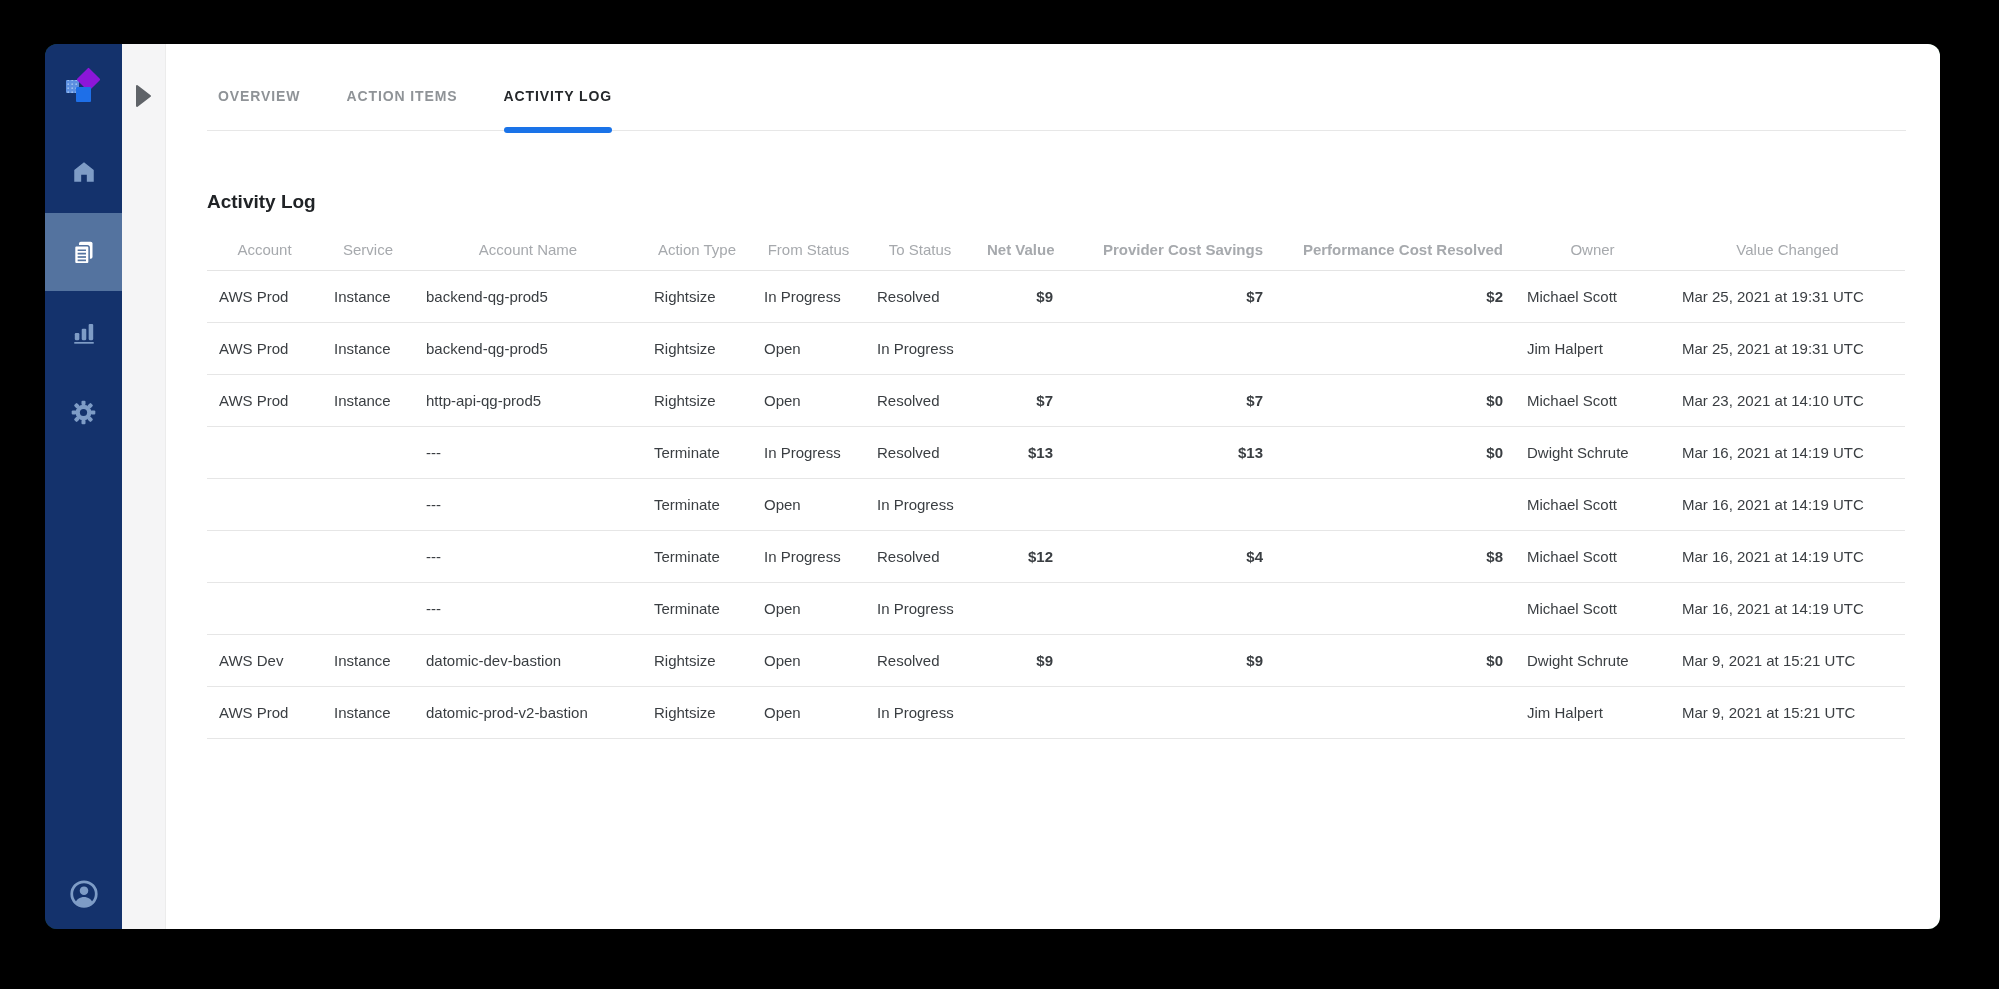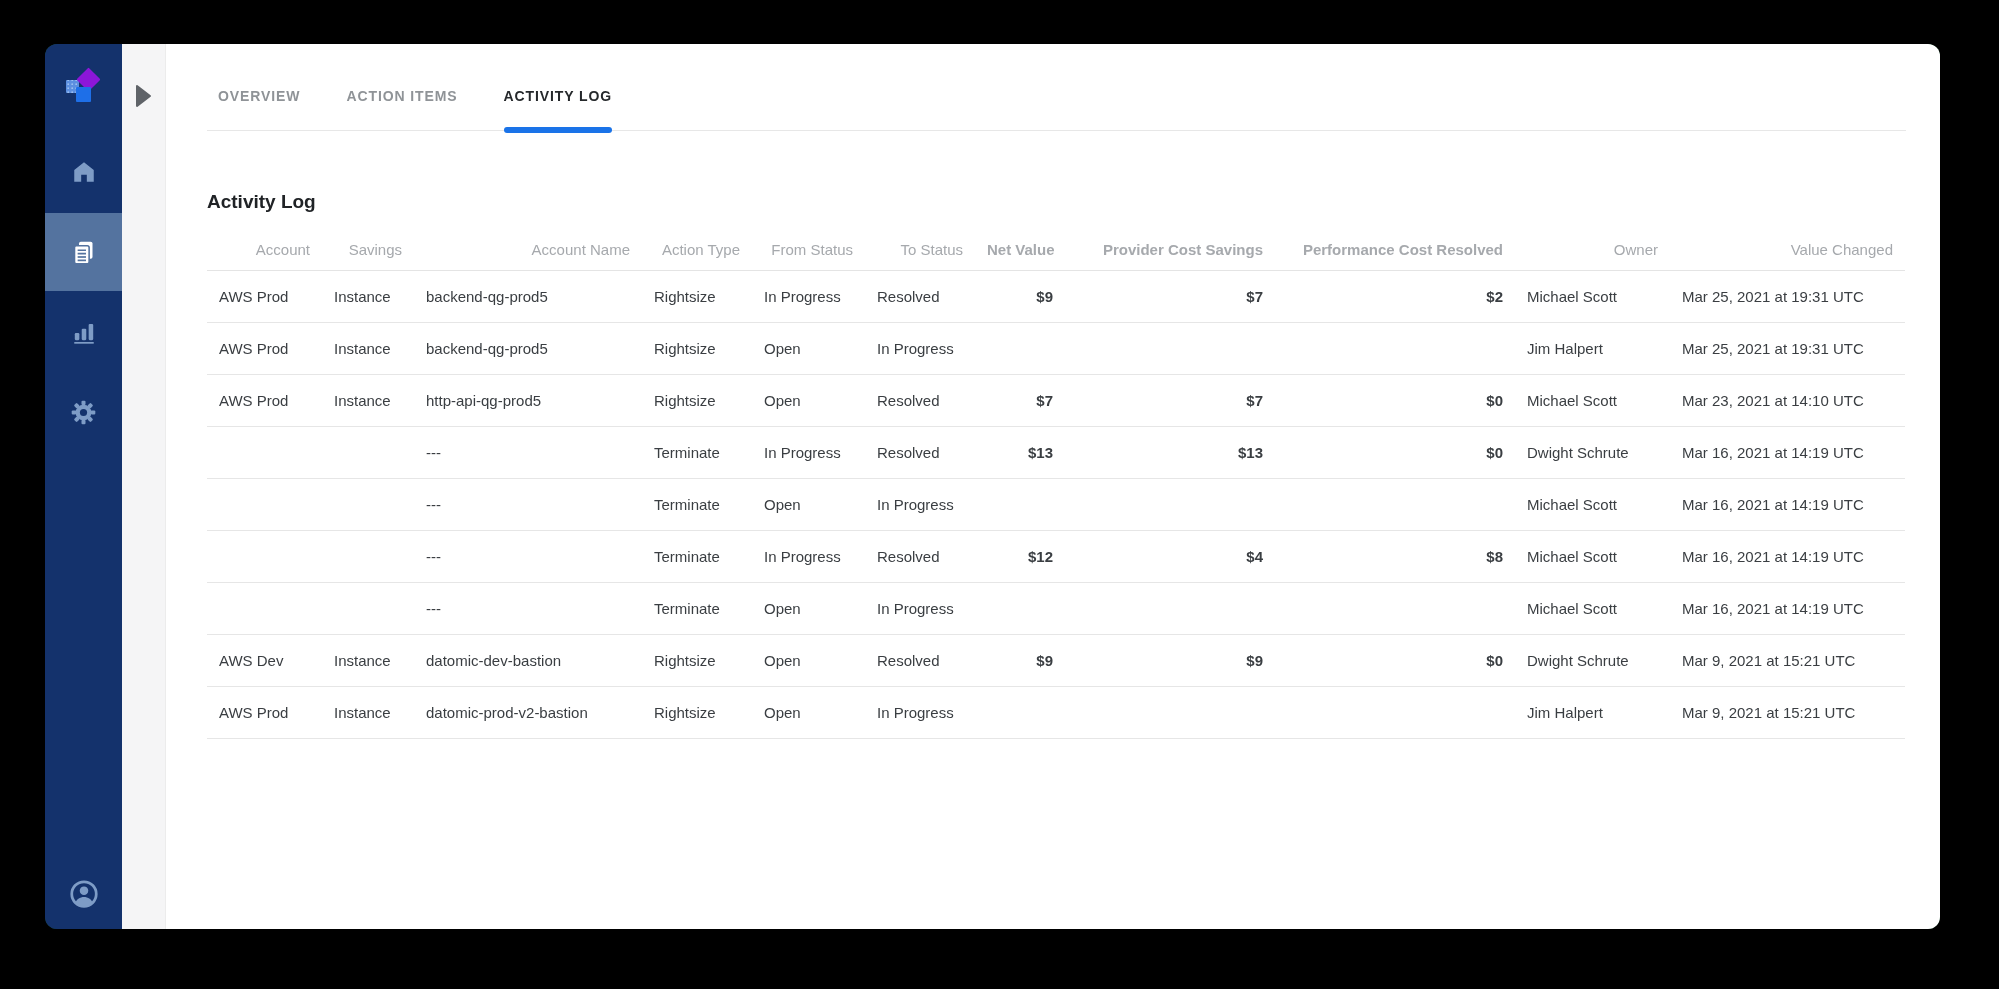--- a/index.html
+++ b/index.html
@@ -51,21 +51,21 @@
   .tab.active::after {
     content:""; position:absolute; left:0; right:0; bottom:-3px;
     height:6px; border-radius:3px; background:#1A73E8;
   }
   .page-head { margin:60px 0 0 41px; }
   .page-title { font-size:19px; font-weight:700; color:#202326; }
   .page-subtitle { margin-top:13px; font-size:15px; color:#3C4043; }
   
   table { border-collapse:collapse; table-layout:fixed; margin:16px 0 0 41px; width:1698px; }
   th {
-    font-size:15px; font-weight:400; color:#A6A9AD; text-align:right;
+    font-size:15px; font-weight:400; color:#A6A9AD; text-align:center;
     height:41px; padding:0 12px; border-bottom:1px solid #E4E4E4;
     white-space:nowrap; overflow:hidden;
   }
   td {
     font-size:15px; color:#3A3E42; height:52px; padding:0 12px;
     border-bottom:1px solid #E6E6E6; white-space:nowrap; overflow:hidden;
     background:#fff;
   }
   th.col-right, td.col-right { text-align:right;font-weight:bold; }
 </style>
@@ -182,21 +182,21 @@
           <col style="width: 110px;">
           <col style="width: 90px;">
           <col style="width: 210px;">
           <col style="width: 240px;">
           <col style="width: 155px;">
           <col style="width: 235px;">
         </colgroup>
       <thead>
           <tr>
             <th>Account</th>
-            <th>Savings</th>
+            <th>Service</th>
             <th>Account Name</th>
             <th>Action Type</th>
             <th>From Status</th>
             <th>To Status</th>
             <th class="col-right">Net Value</th>
             <th class="col-right">Provider Cost Savings</th>
             <th class="col-right">Performance Cost Resolved</th>
             <th>Owner</th>
             <th>Value Changed</th>
           </tr>

